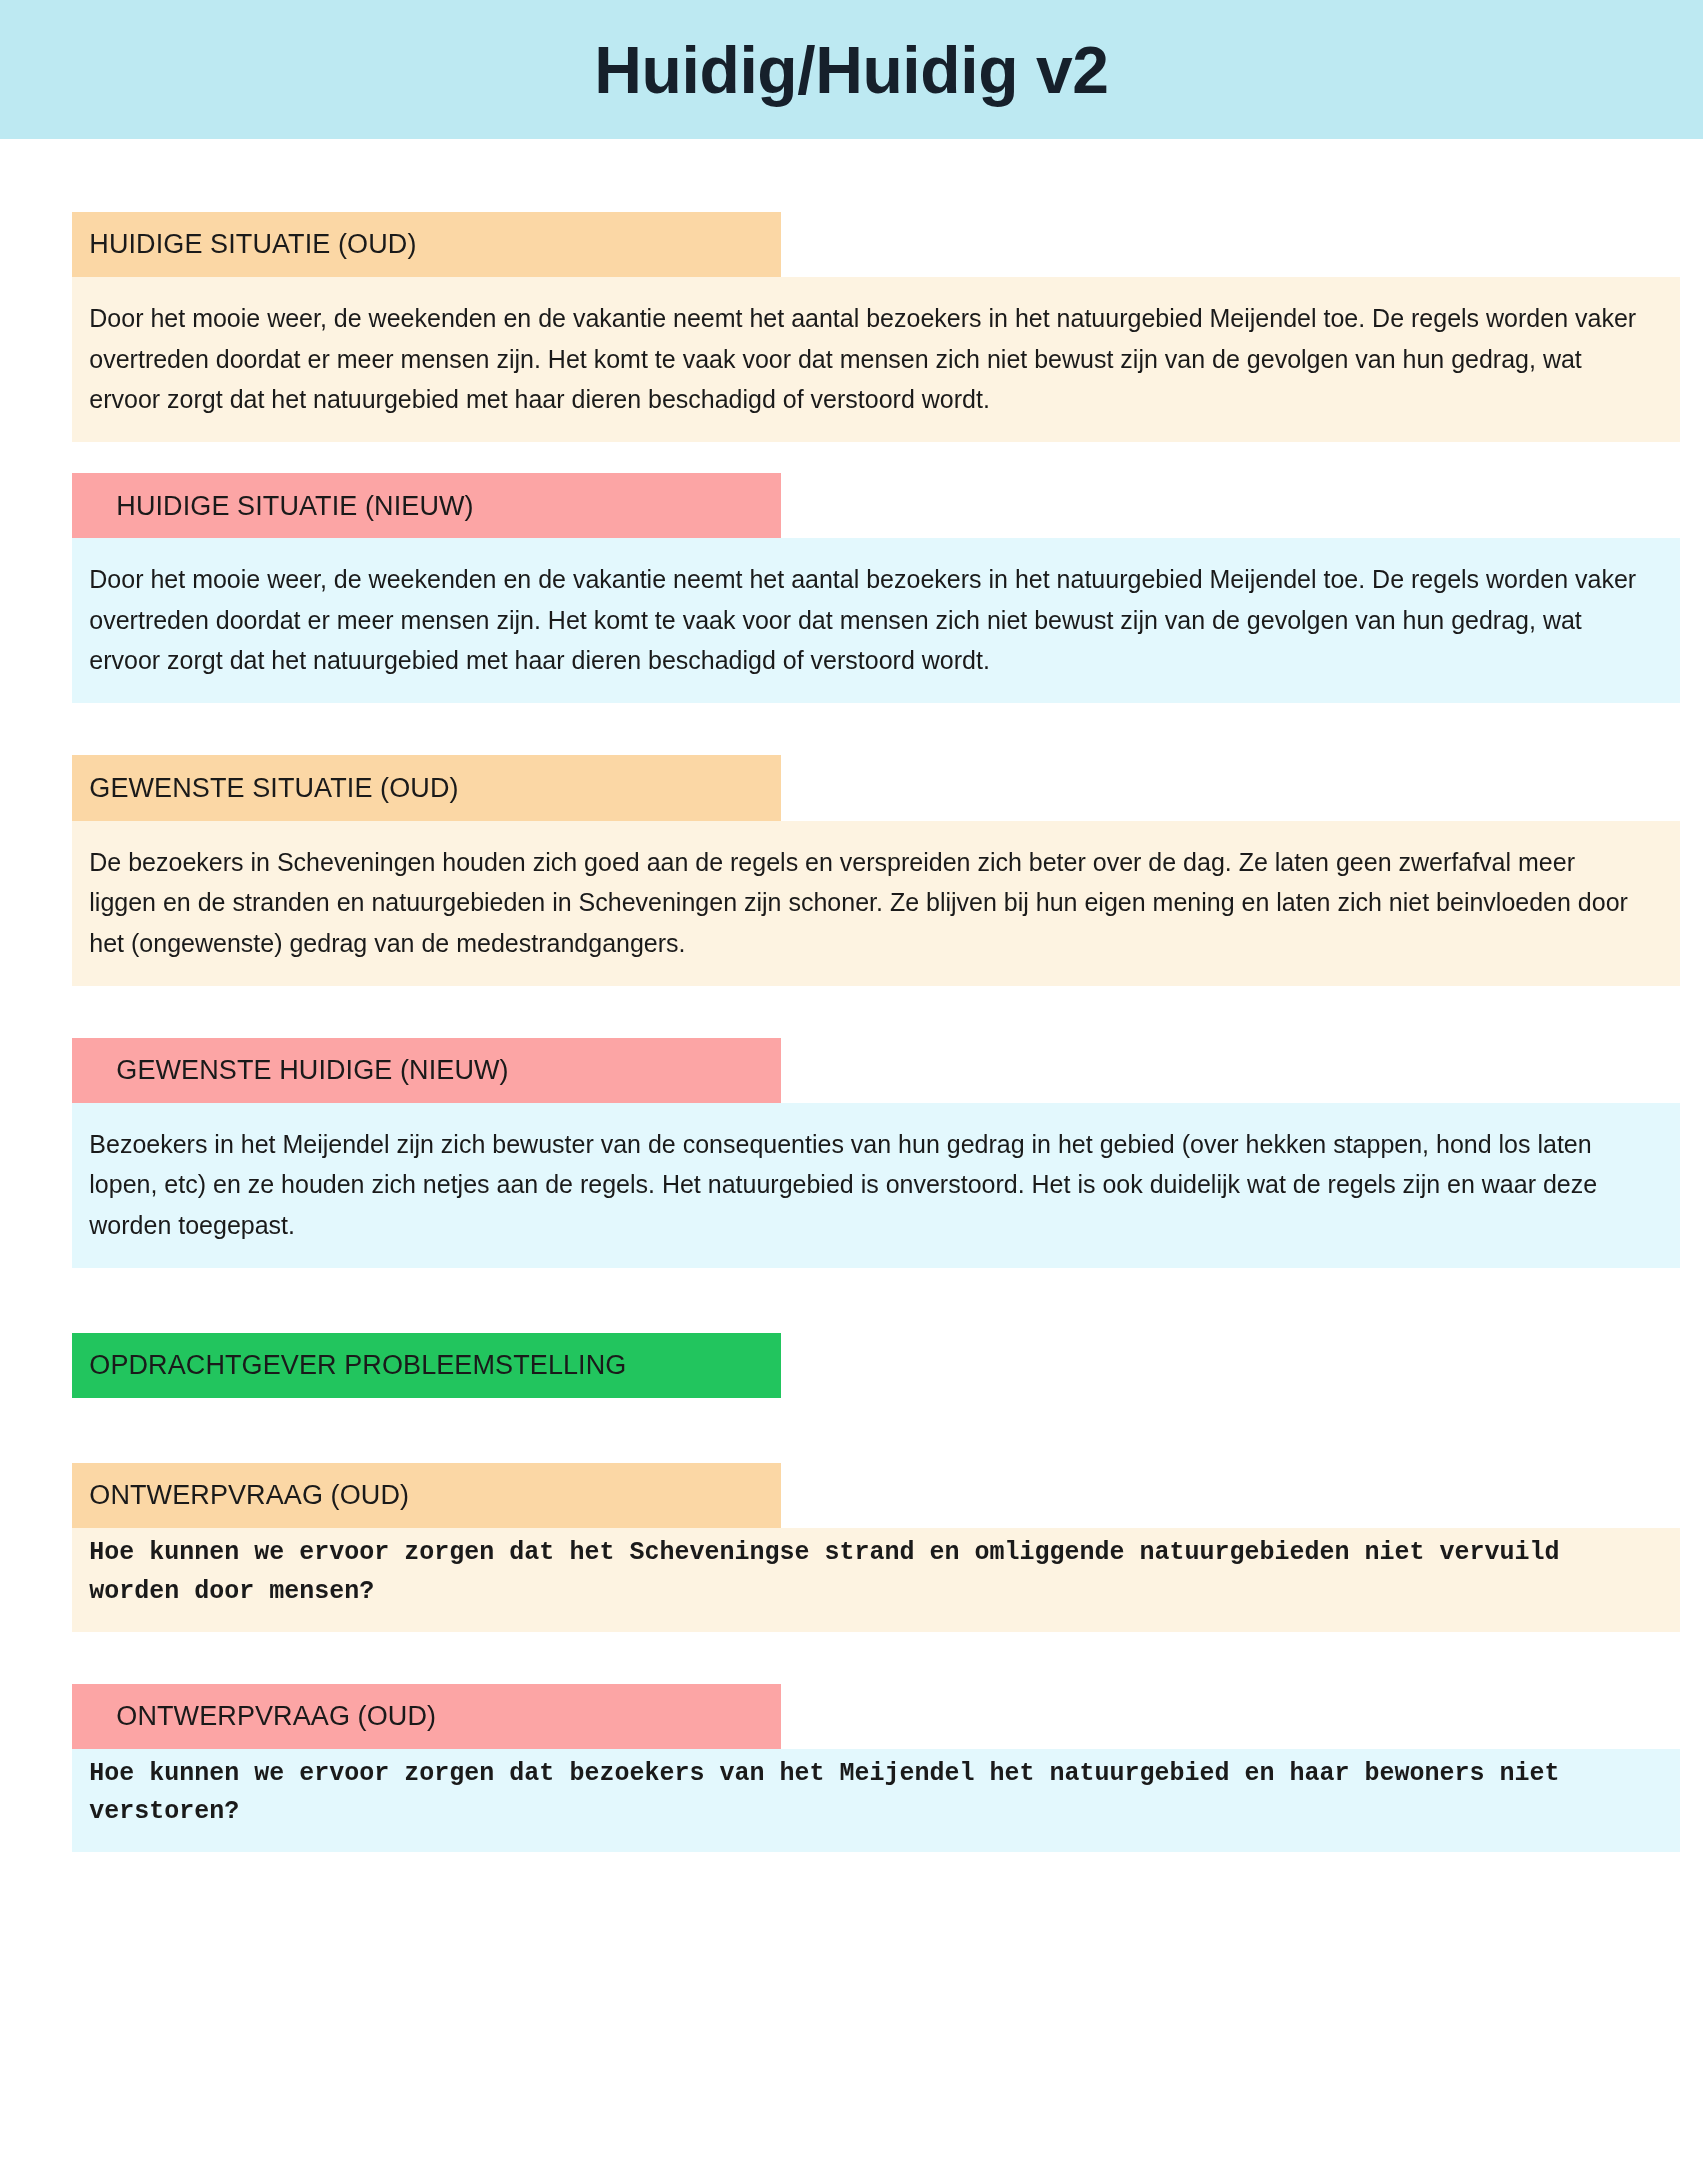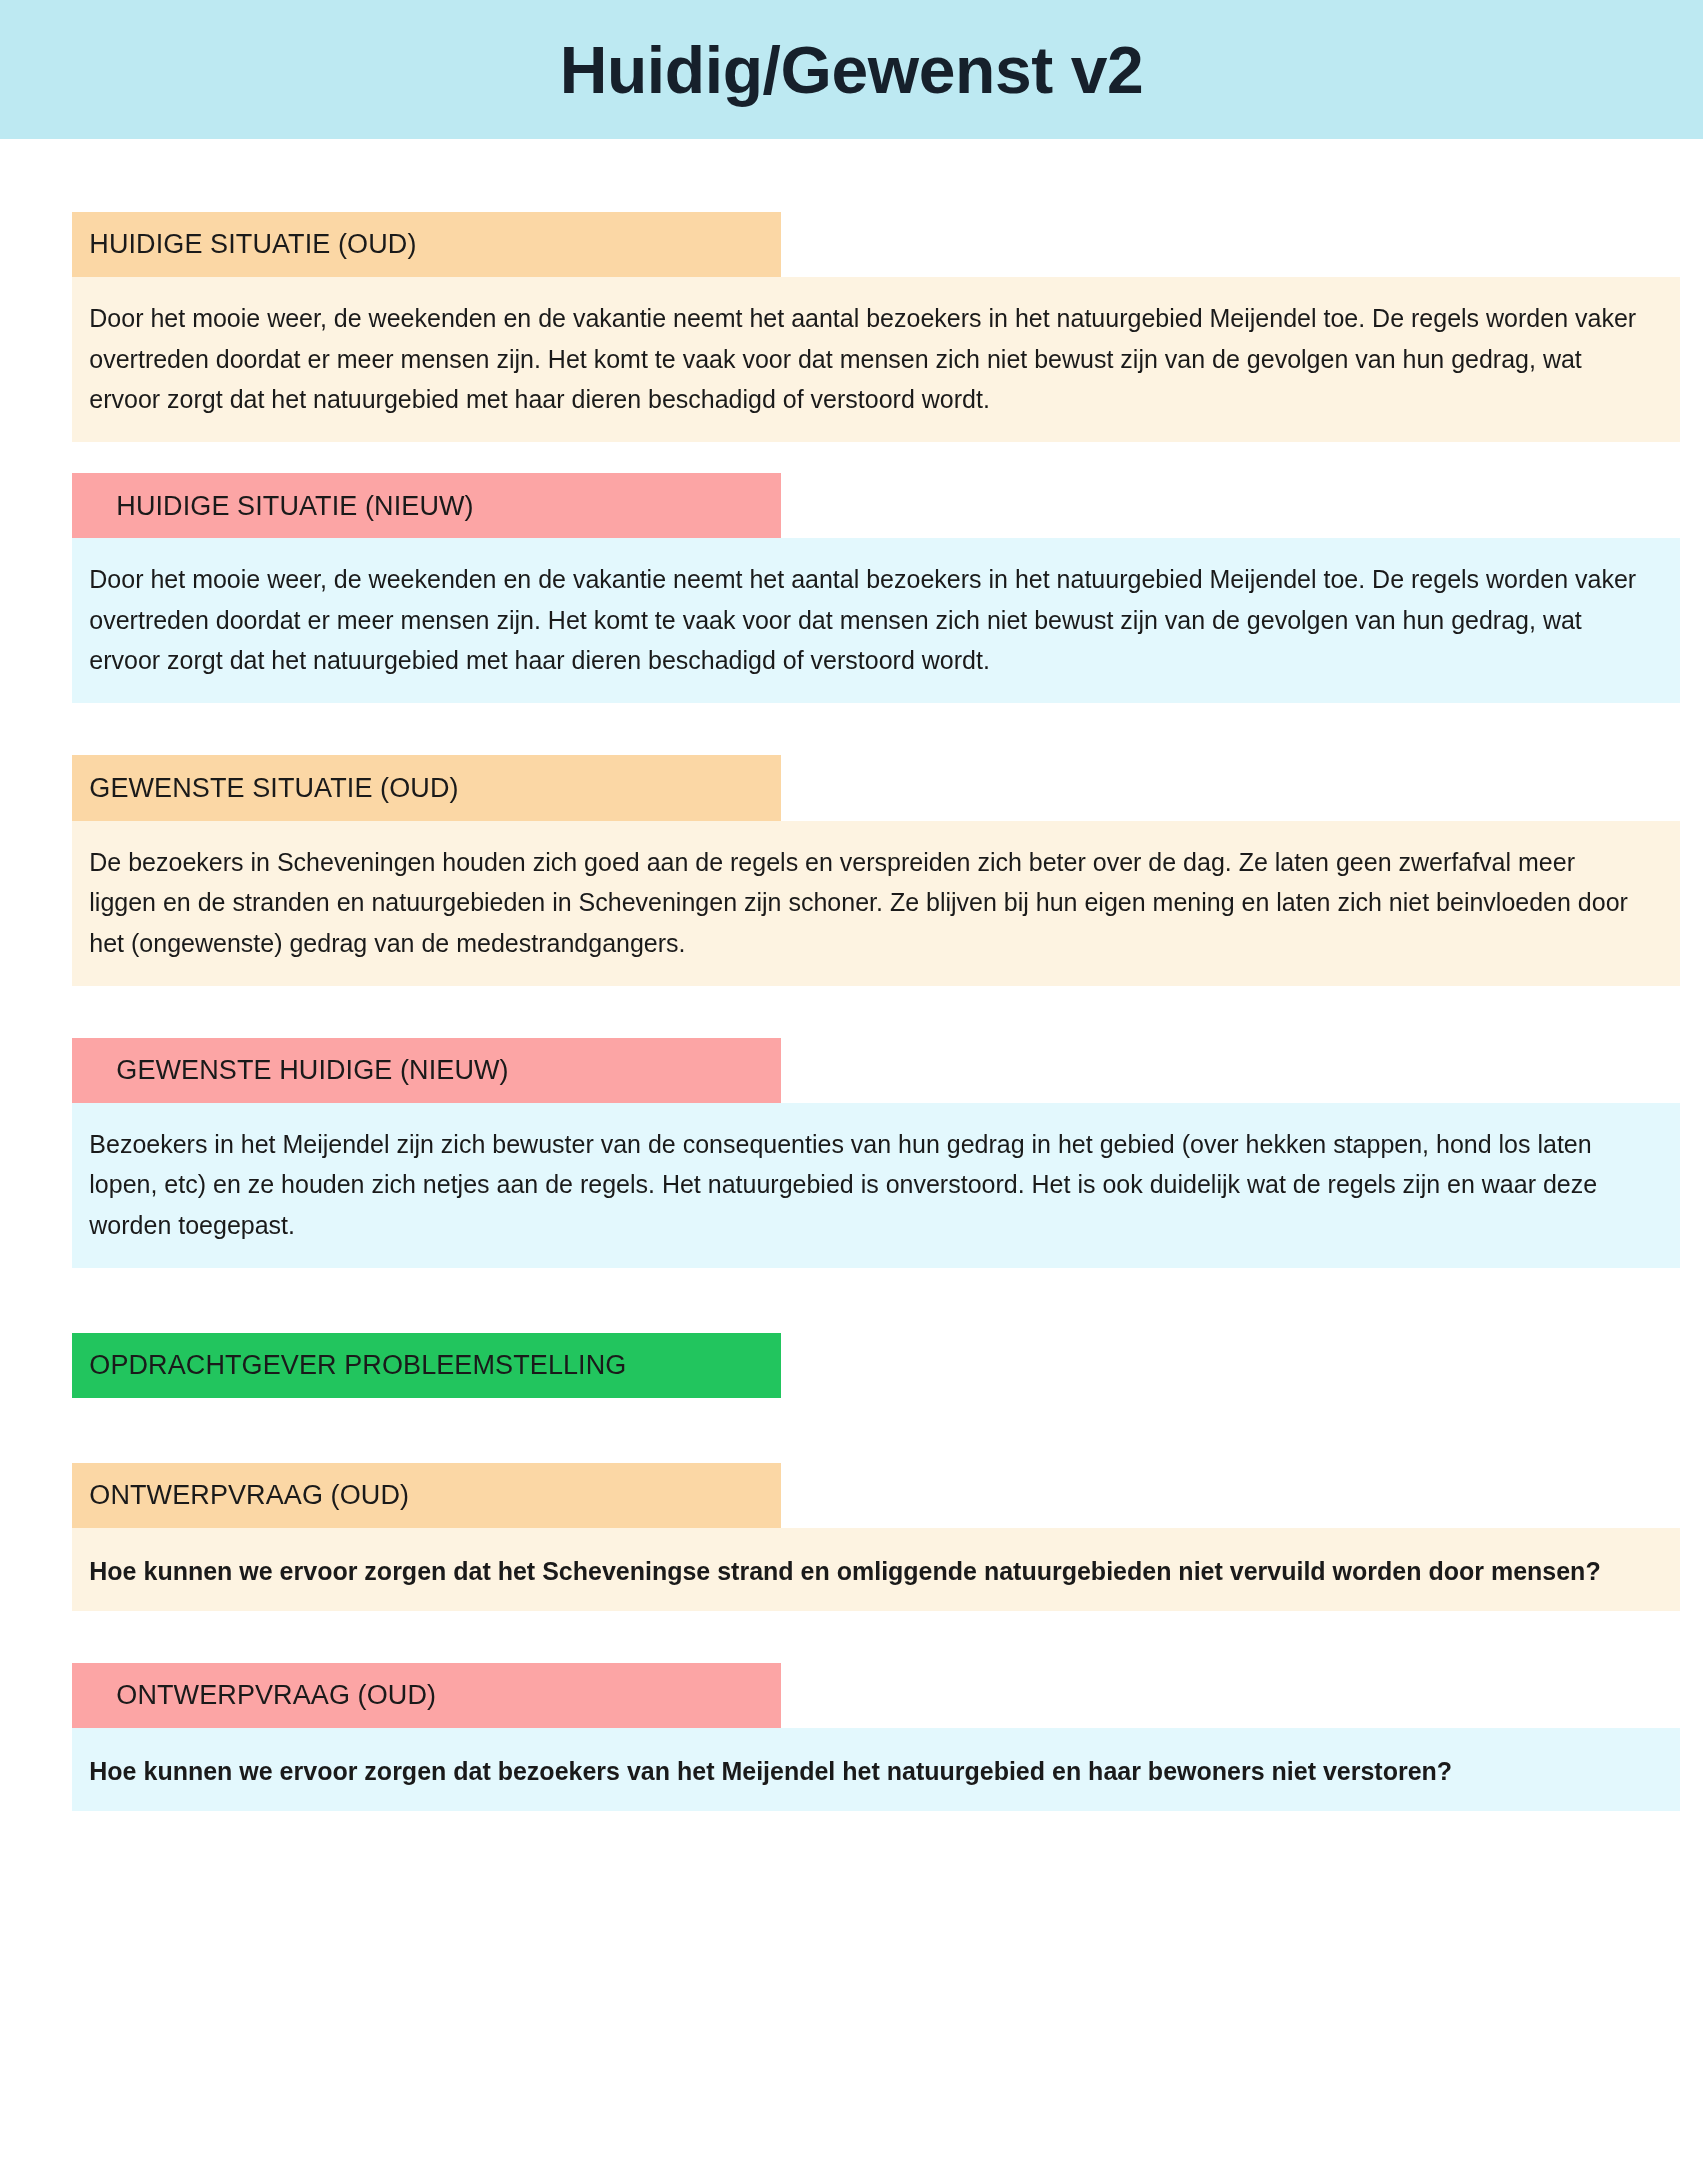--- a/index.html
+++ b/index.html
@@ -74,22 +74,23 @@
     box-sizing: border-box;
     padding: 21px 39px 22.5px 17.3px;
     font-size: 25px;
     line-height: 1.62;
     color: #1a1a1a;
   }
 
   .section-body.bold {
     font-weight: bold;
     line-height: 1.55;
-    padding-top: 24px;
+    padding-top: 6px;
     padding-bottom: 20px;
+    font-family: Liberation Mono, monospace;
   }
 
   
   .theme-orange .label-wrap { background: #fbd7a5; }
   .theme-orange .section-body { background: #fdf3e1; }
 
   .theme-blue .label-wrap { background: #fca5a5; padding-left: 27px; }
   .theme-blue .section-body { background: #e3f8fd; }
 
   .theme-green .label-wrap { background: #22c55e; }
@@ -101,21 +102,21 @@
 
   .spacer-top { height: 73px; }
   .spacer-bottom { height: 86px; }
 </style>
 </head>
 <body>
 
 <div class="page">
 
   <div class="header">
-    <div class="header-title">Huidig/Gewenst v2</div>
+    <div class="header-title">Huidig/Huidig v2</div>
   </div>
 
   <div class="spacer-top"></div>
 
   <div class="content">
 
     <div class="section theme-orange">
       <div class="label-wrap">
         <div class="section-label">HUIDIGE SITUATIE (OUD)</div>
       </div>

